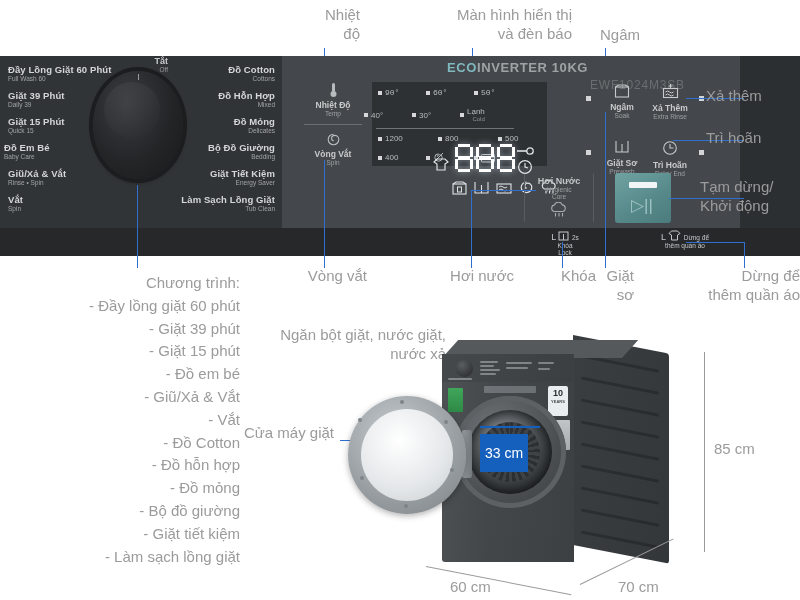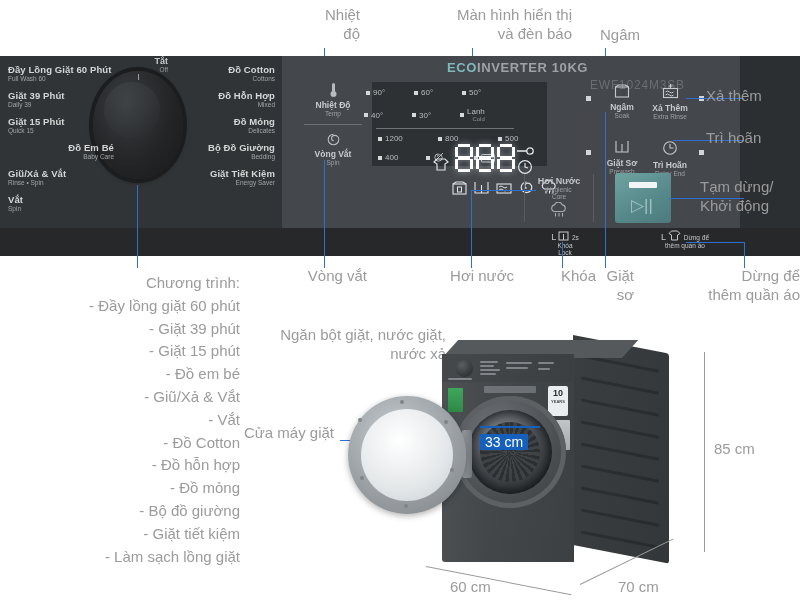--- a/index.html
+++ b/index.html
@@ -260,21 +260,21 @@
     position: absolute; left: 148px; top: 90px; width: 24px; height: 30px;
     background: linear-gradient(180deg,#d8dcde,#b9bec1); border-radius: 1px; opacity: .85;
   }
   .logo-emb {
     position: absolute; left: 86px; top: 56px; width: 52px; height: 7px;
     background: rgba(190,196,200,.35); border-radius: 1px;
   }
   #dim33 {
     position: absolute; left: 82px; top: 104px;
     color: #ffffff; background: #1560bd;
-    font-size: 14px; padding: 0 5px; white-space: nowrap;
+    font-size: 14px; padding: 11px 5px; white-space: nowrap;
   }
   .dimarrow { position: absolute; background: #1560bd; height: 2px; }
   .dimline { position: absolute; background: #9b9b9b; }
   .dimtxt { position: absolute; color: #9b9b9b; font-size: 15px; white-space: nowrap; }
 </style>
 </head>
 <body>
 
 <div id="root">
 
@@ -313,21 +313,21 @@
       <div class="en">Full Wash 60</div>
     </div>
     <div class="prog left" style="left:8px; top:34px; width:98px;">
       <div class="vn">Giặt 39 Phút</div>
       <div class="en">Daily 39</div>
     </div>
     <div class="prog left" style="left:8px; top:60px; width:98px;">
       <div class="vn">Giặt 15 Phút</div>
       <div class="en">Quick 15</div>
     </div>
-    <div class="prog left" style="left:16px; top:86px; width:98px;text-align:right;">
+    <div class="prog left" style="left:4px; top:86px; width:98px;">
       <div class="vn">Đồ Em Bé</div>
       <div class="en">Baby Care</div>
     </div>
     <div class="prog left" style="left:8px; top:112px; width:98px;">
       <div class="vn">Giũ/Xả &amp; Vắt</div>
       <div class="en">Rinse • Spin</div>
     </div>
     <div class="prog left" style="left:8px; top:138px; width:98px;">
       <div class="vn">Vắt</div>
       <div class="en">Spin</div>
@@ -345,20 +345,24 @@
       <div class="vn">Đồ Mỏng</div>
       <div class="en">Delicates</div>
     </div>
     <div class="prog right" style="left:160px; top:86px; width:115px;">
       <div class="vn">Bộ Đồ Giường</div>
       <div class="en">Bedding</div>
     </div>
     <div class="prog right" style="left:160px; top:112px; width:115px;">
       <div class="vn">Giặt Tiết Kiệm</div>
       <div class="en">Energy Saver</div>
+    </div>
+    <div class="prog right" style="left:150px; top:138px; width:125px;">
+      <div class="vn">Làm Sạch Lồng Giặt</div>
+      <div class="en">Tub Clean</div>
     </div>
 
     <div class="tscol">
       <div class="tsitem">
         <svg class="glyph" width="9" height="16" viewBox="0 0 9 16">
           <rect x="3" y="1" width="3" height="9" rx="1.5" fill="#b9bcbe"></rect>
           <circle cx="4.5" cy="12" r="3" fill="#b9bcbe"></circle>
         </svg>
         <div class="vn">Nhiệt Độ</div>
         <div class="en">Temp</div>
@@ -368,21 +372,21 @@
         <svg class="glyph" width="15" height="15" viewBox="0 0 15 15">
           <path d="M7.5 2.2a5.3 5.3 0 1 0 5.3 5.3 4.1 4.1 0 0 0-4.1-4.1 3.1 3.1 0 0 0-3.1 3.1 2.2 2.2 0 0 0 2.2 2.2" fill="none" stroke="#b9bcbe" stroke-width="1.1"></path>
         </svg>
         <div class="vn">Vòng Vắt</div>
         <div class="en">Spin</div>
       </div>
     </div>
 
     <div id="dispbox"></div>
 
-    <div class="optrow" style="left:366px; top:32px;">
+    <div class="optrow" style="left:378px; top:32px;font-family:Liberation Mono, monospace;">
       <div class="opt">
           <span class="led"></span>
           <span>90°</span>
         </div>
       <div class="opt">
           <span class="led"></span>
           <span>60°</span>
         </div>
       <div class="opt">
           <span class="led"></span>

